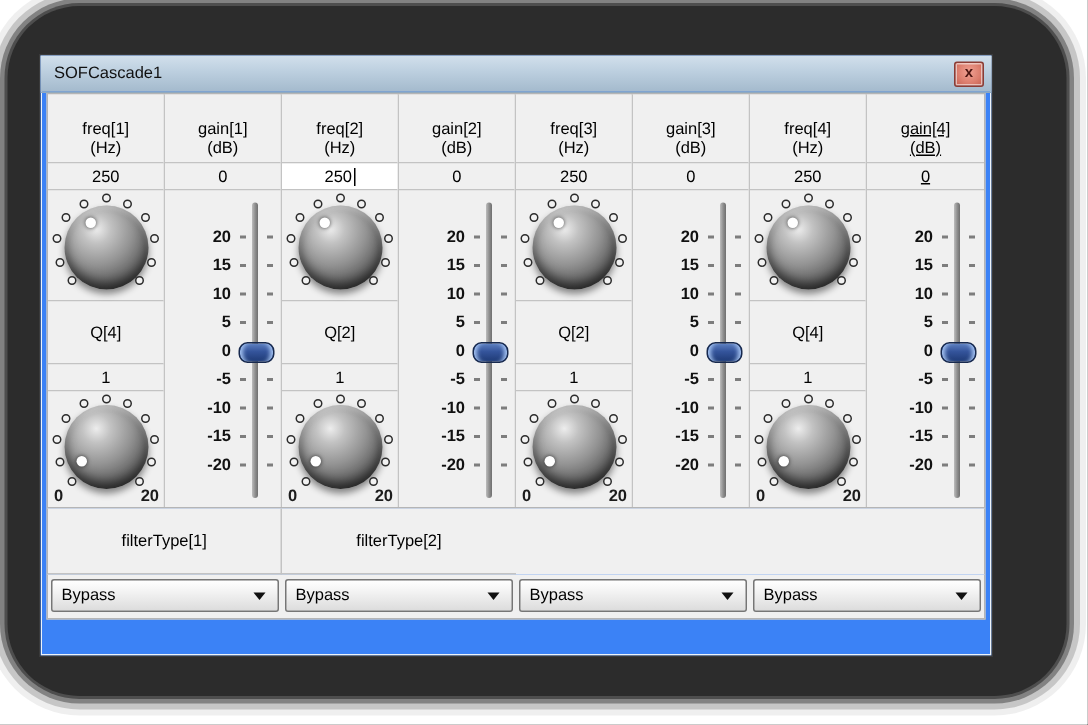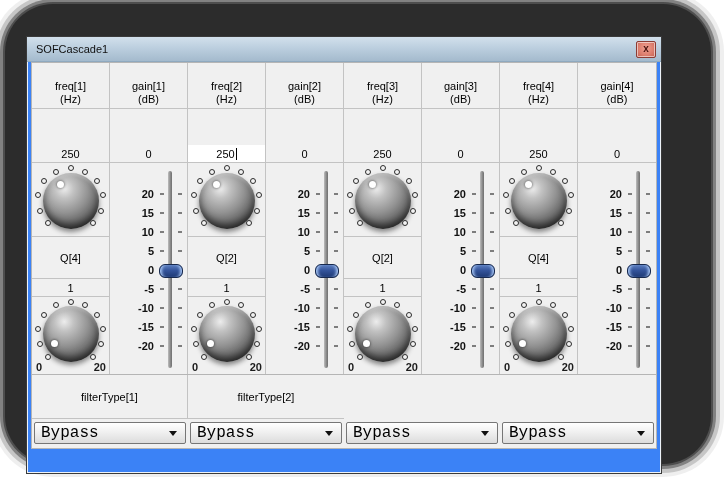--- a/index.html
+++ b/index.html
@@ -23,26 +23,26 @@
     background:radial-gradient(circle at 50% 40%,#f0a193 0%,#dd7f6f 55%,#c45f50 100%);
     box-shadow:inset 0 0 0 1px rgba(255,255,255,.55);
     display:flex;align-items:center;justify-content:center;
     font-size:10px;font-weight:bold;color:#4a1410;line-height:1;cursor:pointer;}
   .win-body{padding:0 4px 24px 4px;}
 
   
   .grid{width:624px;border:1px solid #b5b5b5;background:#f0f0f0;}
   .row{display:flex;}
   .col{width:78px;box-sizing:border-box;border-right:1px solid #c3c3c3;}
-  .col:last-child{border-right:none;}
+  .col:last-child{border-right:none;text-decoration:underline;}
   .cell{box-sizing:border-box;background:#f0f0f0;}
   .header-cell{height:46px;border-bottom:1px solid #c3c3c3;display:flex;flex-direction:column;
     justify-content:flex-end;align-items:center;padding-bottom:2px;font-size:11px;line-height:13px;color:#000;}
   .value-cell{height:18px;border-bottom:1px solid #c3c3c3;display:flex;align-items:center;
-    justify-content:center;font-size:11px;color:#000;margin-top:36px;}
+    justify-content:center;font-size:11px;color:#000;}
   .value-cell.editing{background:#ffffff;}
   .caret{display:none;width:1px;height:12px;background:#000;margin-left:1px;}
   .editing .caret{display:inline-block;}
 
   .control-area{height:211px;position:relative;}
   .knob-cell{height:74px;border-bottom:1px solid #c3c3c3;display:flex;align-items:center;justify-content:center;}
   .qlabel-cell{height:42px;border-bottom:1px solid #c3c3c3;display:flex;align-items:center;
     justify-content:center;font-size:11px;color:#000;}
   .qvalue-cell{height:18px;border-bottom:1px solid #c3c3c3;display:flex;align-items:center;
     justify-content:center;font-size:11px;color:#000;}
@@ -80,21 +80,21 @@
     background:#f0f0f0;}
   .filter-cell{width:156px;height:44px;box-sizing:border-box;border-right:1px solid #c3c3c3;
     border-bottom:1px solid #c3c3c3;display:flex;align-items:center;justify-content:center;
     font-size:11px;color:#000;}
   .filter-cell:last-child{border-right:none;}
   .dd-row{display:flex;border:1px solid #b5b5b5;border-top:none;background:#f0f0f0;height:29px;}
   .dd-slot{width:156px;box-sizing:border-box;padding:3px 2px 0 2px;}
   .dropdown{height:22px;box-sizing:border-box;border:1px solid #767676;border-radius:2px;
     background:linear-gradient(180deg,#ffffff 0%,#f2f2f2 40%,#dcdcdc 100%);
     display:flex;align-items:center;cursor:pointer;}
-  .dd-text{flex:1;padding-left:6px;font-size:16px;color:#000;font-family:Liberation Mono, monospace;}
+  .dd-text{flex:1;padding-left:6px;font-size:11px;color:#000;}
   .dd-arrow{width:0;height:0;border-left:4px solid transparent;border-right:4px solid transparent;
     border-top:5px solid #101010;margin-right:8px;}
 </style>
 </head>
 <body>
 
 <div class="stage">
   <div class="blob"></div>
 
   <div class="window">

